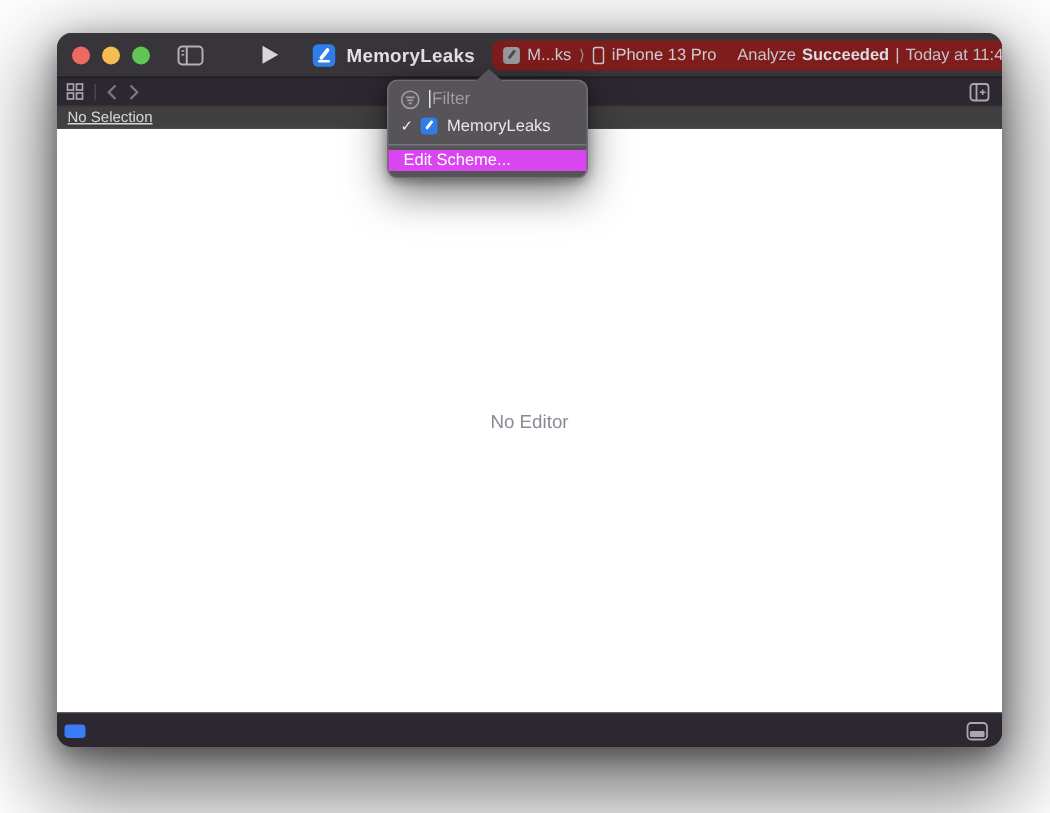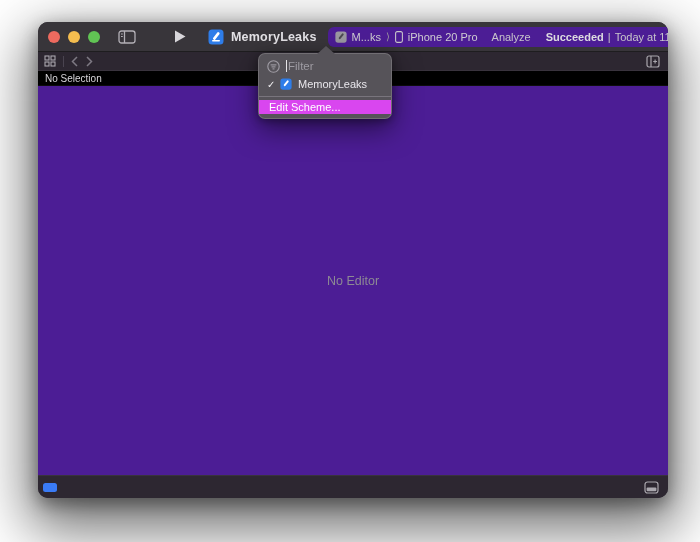--- a/index.html
+++ b/index.html
@@ -22,49 +22,49 @@
   }
   .lights { display:flex; gap:8px; align-items:center; }
   .light { width:12px; height:12px; border-radius:50%; }
   .tb-icon { display:flex; align-items:center; justify-content:center; }
   .sidebar-toggle { margin-left:18px; }
   .play-btn { margin-left:38px; }
   .app-icon { margin-left:22px; }
   .proj-title { margin-left:7px; font-size:12.5px; font-weight:bold; color:#e3e1e5; letter-spacing:0.2px; }
 
   .status-pill {
-    margin-left:11px; height:20px; background:#4c1d95; border-radius:6px;
+    margin-left:11px; height:20px; background:#7f1d1d; border-radius:6px;
     display:flex; align-items:center; padding:0 10px 0 7px; font-size:11px; color:#cfccd1;
     white-space:nowrap;
   }
   .pill-sep { color:#9b979f; margin:0 5px; font-size:10px; }
   .scheme-part, .dest-part, .status-part { display:flex; align-items:center; cursor:default; }
   .dest-part .dest-label { margin-left:5px; }
   .status-part { margin-left:14px; color:#c7c4ca; }
-  .status-part b { font-weight:bold; color:#dddbe0; margin:0 4px 0 15px;text-align:center; }
+  .status-part b { font-weight:bold; color:#dddbe0; margin:0 4px 0 4px;text-align:center; }
   .status-time { margin-left:4px; }
 
   
   .ed-toolbar {
     height:19px; flex:0 0 19px; background:#2d2731;
     border-bottom:1px solid rgba(255,255,255,0.06);
     display:flex; align-items:center; padding:0 8px 0 6px;
   }
   .ed-toolbar .vsep { width:1px; height:11px; background:#4a4450; margin:0 7px; }
   .ed-options { margin-left:auto; }
 
   
   .jumpbar {
-    height:15px; flex:0 0 15px; background:#000000;
+    height:15px; flex:0 0 15px; background:#404040;
     border-bottom:1px solid rgba(255,255,255,0.05);
-    display:flex; align-items:center; padding:0 7px; font-size:10px; color:#d8d6da;
-  }
-
-  
-  .editor { flex:1 1 auto; background:#4c1d95; display:flex; align-items:center; justify-content:center; }
+    display:flex; align-items:center; padding:0 7px; font-size:10px; color:#d8d6da;text-decoration:underline;
+  }
+
+  
+  .editor { flex:1 1 auto; background:#ffffff; display:flex; align-items:center; justify-content:center; }
   .no-editor { font-size:12.5px; color:#8d8994; }
 
   
   .bottombar {
     height:23px; flex:0 0 23px; background:#2d2731;
     border-top:1px solid rgba(255,255,255,0.06);
     display:flex; align-items:center; padding:0 9px 0 5px;
   }
   .bp-pill { width:14px; height:9px; border-radius:2.5px; }
   .debug-toggle { margin-left:auto; }
@@ -137,21 +137,21 @@
             <rect x="0.5" y="0.5" width="15" height="15" rx="3.5" fill="#9a98a0"></rect>
             <rect x="7" y="2.5" width="2.6" height="9" rx="1.2" fill="#4b4950" transform="rotate(38 8.3 7)"></rect>
           </svg>
           <span>M...ks</span>
         </span>
         <span class="pill-sep">⟩</span>
         <span class="dest-part">
           <svg width="8" height="12" viewBox="0 0 8 12">
             <rect x="0.6" y="0.6" width="6.8" height="10.8" rx="1.6" fill="none" stroke="#c7c4ca" stroke-width="1.1"></rect>
           </svg>
-          <span class="dest-label">iPhone 20 Pro</span>
+          <span class="dest-label">iPhone 13 Pro</span>
         </span>
         <span class="status-part">
           <span>Analyze</span>
             <b>Succeeded</b>
           <span>|</span>
           <span class="status-time">Today at 11:45</span>
         </span>
       </div>
 
     </div>

